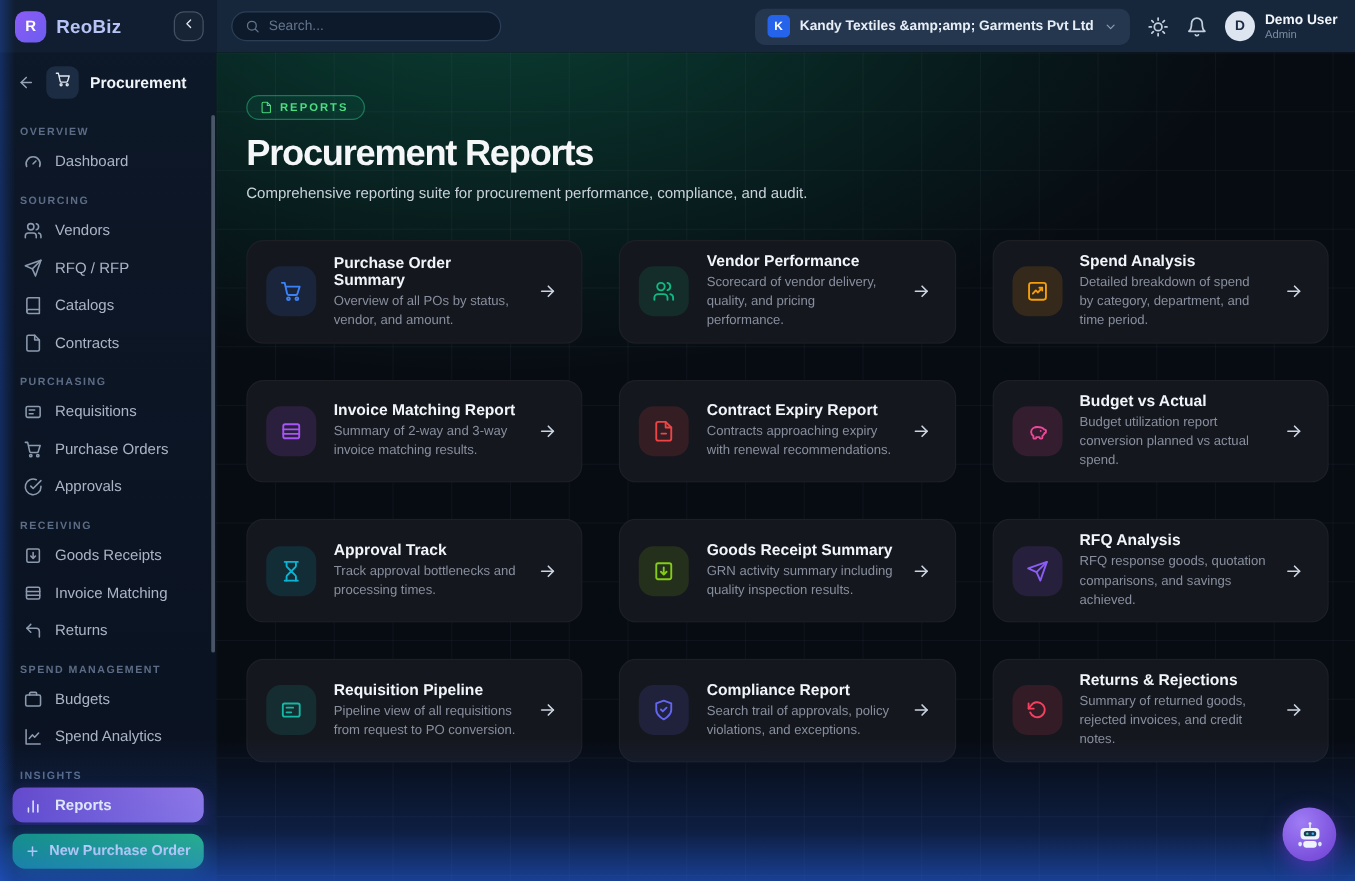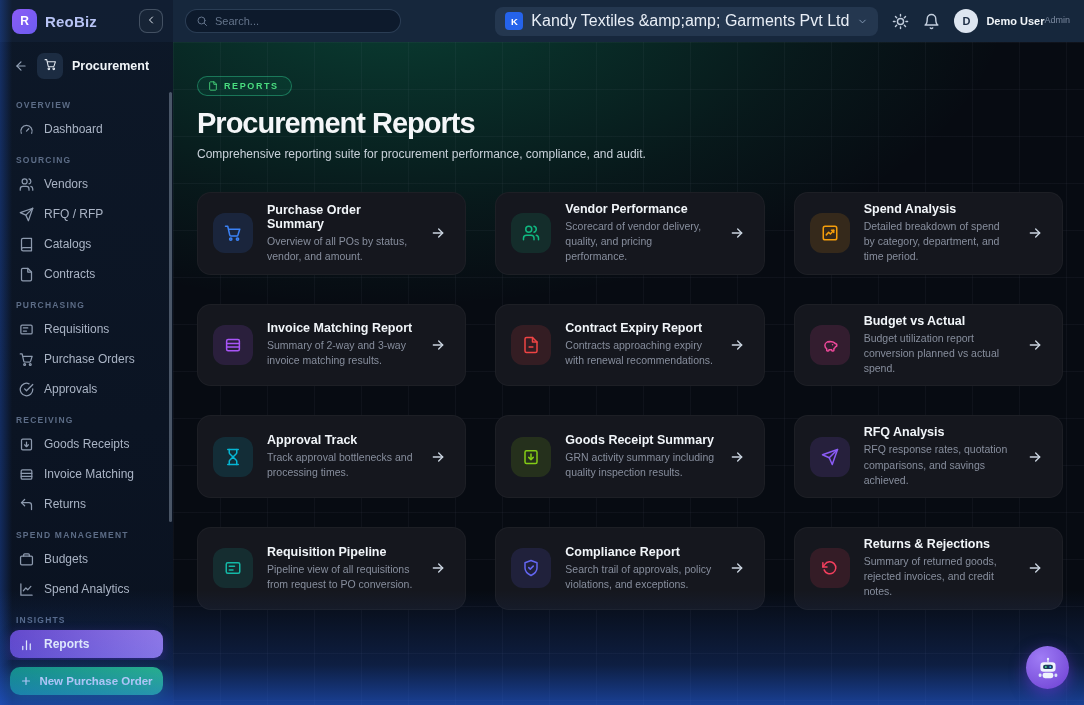--- a/index.html
+++ b/index.html
@@ -39,28 +39,28 @@
   .main { flex:1; display:flex; flex-direction:column; min-width:0; position:relative; }
   .topbar { height:42px; flex:none; background:#16273c; display:flex; align-items:center; padding:0 14px 0 12px; gap:12px; }
   .search-box { width:216px; height:24px; border-radius:13px; border:1px solid rgba(120,150,190,.28); background:rgba(9,20,36,.65); display:flex; align-items:center; padding:0 10px; gap:7px; }
   .search-box .s-icon { width:12px; height:12px; color:#64748b; flex:none; }
   .search-box .s-icon svg { width:12px; height:12px; display:block; }
   .search-box input { flex:1; background:transparent; border:none; outline:none; color:#cbd5e1; font-family:inherit; font-size:11px; }
   .search-box input::placeholder { color:#64748b; }
   .topbar-right { margin-left:auto; display:flex; align-items:center; gap:14px; }
   .company-chip { height:29px; border-radius:8px; background:#24374f; display:flex; align-items:center; gap:8px; padding:0 10px; cursor:pointer; }
   .company-avatar { width:18px; height:18px; border-radius:4px; background:#2563eb; color:#fff; font-size:9.5px; font-weight:700; display:flex; align-items:center; justify-content:center; }
-  .company-name { font-size:16px; font-weight:400; color:#e8eef6; white-space:nowrap; }
+  .company-name { font-size:11px; font-weight:700; color:#e8eef6; white-space:nowrap; }
   .chip-chevron { width:11px; height:11px; color:#8aa0bb; }
   .chip-chevron svg { width:11px; height:11px; display:block; }
   .icon-btn { width:17px; height:17px; color:#c3cedd; cursor:pointer; }
   .icon-btn svg { width:17px; height:17px; display:block; }
   .user-block { display:flex; align-items:center; gap:8px; cursor:pointer; }
   .user-avatar { width:24px; height:24px; border-radius:50%; background:#dde5f0; color:#1c2c44; font-size:11px; font-weight:700; display:flex; align-items:center; justify-content:center; }
-  .user-meta { display:flex; flex-direction:row; line-height:1.15; }
+  .user-meta { display:flex; flex-direction:column; line-height:1.15; }
   .user-name { font-size:11px; font-weight:700; color:#f1f5f9; }
   .user-role { font-size:9px; color:#7c8aa0; }
 
   .content { flex:1; position:relative; overflow:hidden; padding:34px 21px 0 24px;
     background-color:#070b12;
     background-image:
       linear-gradient(rgba(148,163,184,.055) 1px, transparent 1px),
       linear-gradient(90deg, rgba(148,163,184,.055) 1px, transparent 1px),
       radial-gradient(860px 440px at 24% -8%, rgba(16,185,129,.30), rgba(16,185,129,.08) 50%, transparent 72%);
     background-size:47px 47px, 47px 47px, 100% 100%;
@@ -524,21 +524,21 @@
 
   <div class="report-card">
     <div class="card-icon" style="background: rgba(139, 92, 246, 0.14); color: rgb(139, 92, 246);">
               <svg viewBox="0 0 24 24" fill="none" stroke="currentColor" stroke-width="2" stroke-linecap="round" stroke-linejoin="round">
                 <path d="M22 2L11 13"></path>
                 <path d="M22 2l-7 20-4-9-9-4 20-7z"></path>
               </svg>
             </div>
     <div class="card-text">
       <div class="card-title">RFQ Analysis</div>
-      <div class="card-desc">RFQ response rates, quotation comparisons, and savings achieved.</div>
+      <div class="card-desc">RFQ response goods, quotation comparisons, and savings achieved.</div>
     </div>
     <span class="card-arrow">
               <svg viewBox="0 0 24 24" fill="none" stroke="currentColor" stroke-width="2" stroke-linecap="round" stroke-linejoin="round">
                 <path d="M5 12h14"></path>
                 <path d="M13 6l6 6-6 6"></path>
               </svg>
             </span>
   </div>
 
   <div class="report-card">

